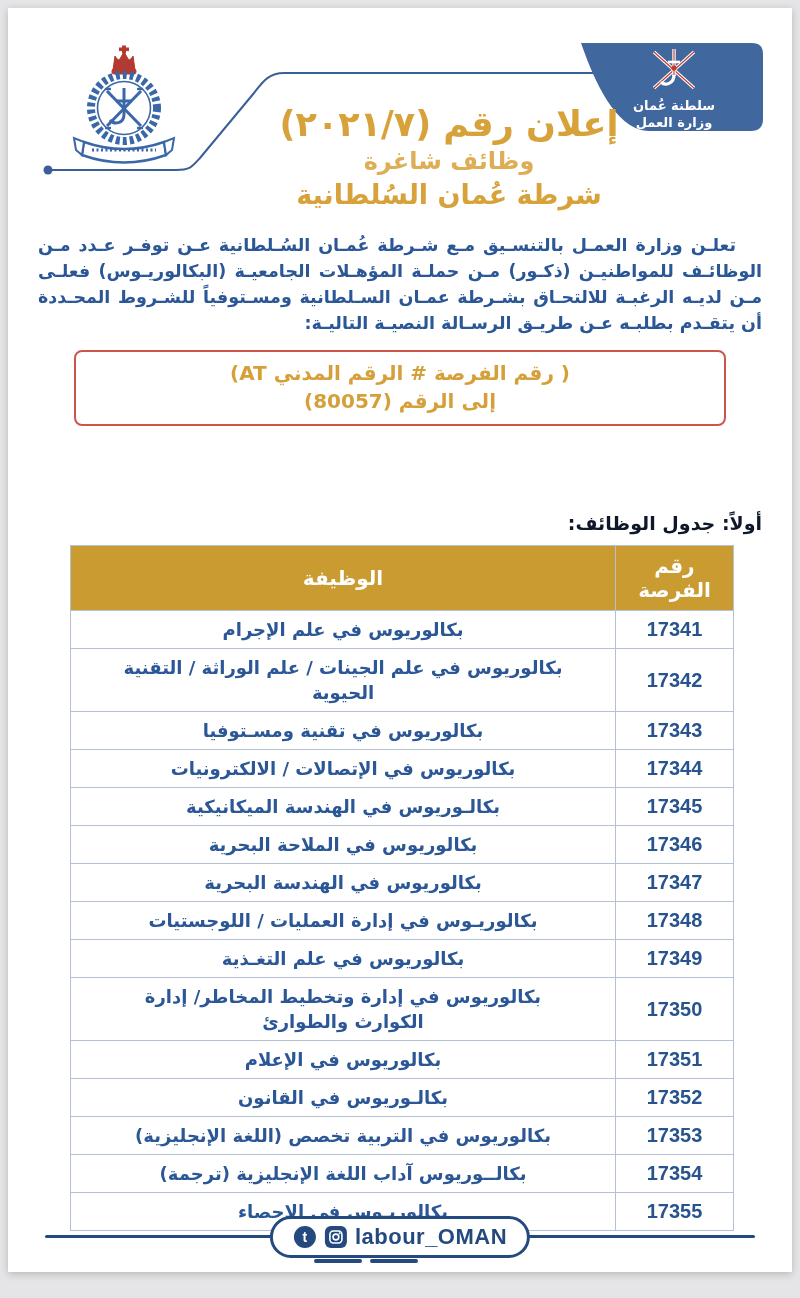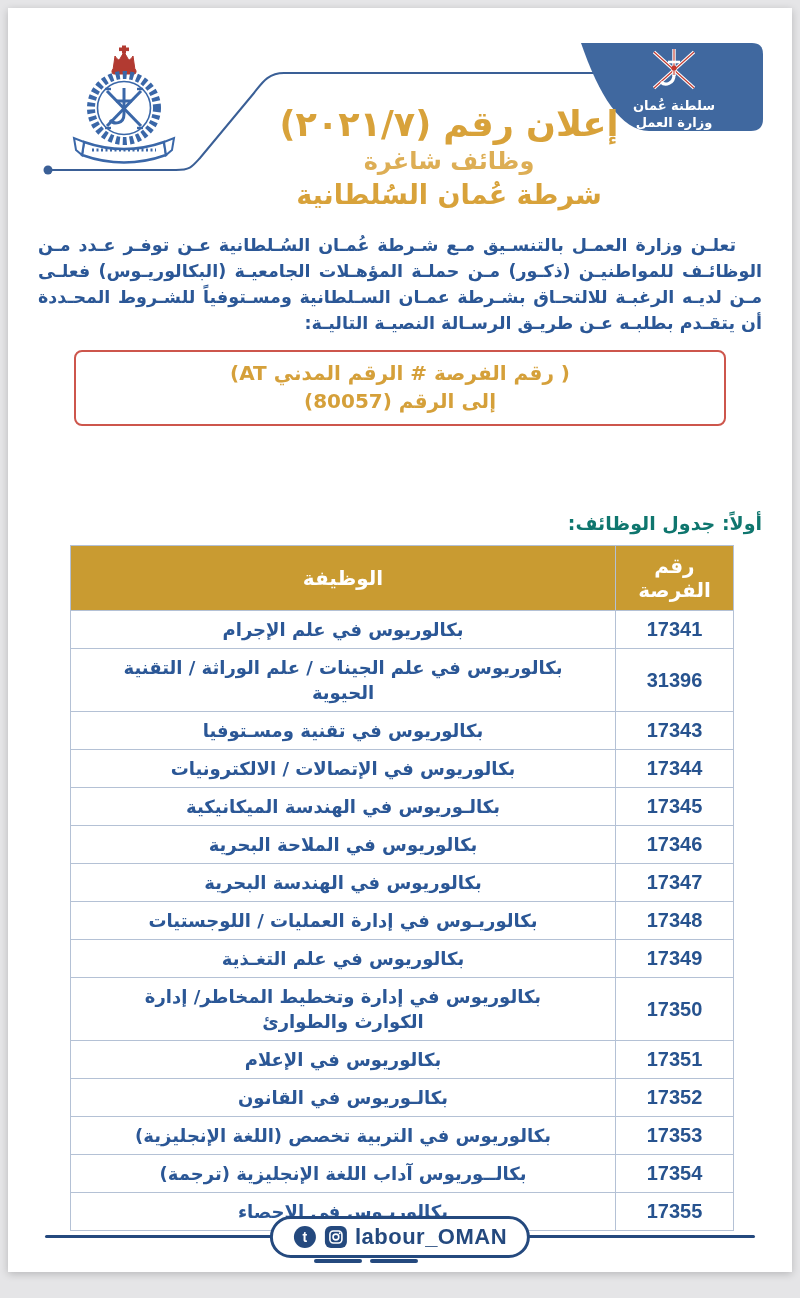--- a/index.html
+++ b/index.html
@@ -25,21 +25,21 @@
            color:#2b5796; font-size:17.5px; font-weight:700; line-height:26px;
            text-align:justify; text-indent:26px; }
   .sms-box { position:absolute; left:66px; top:342px; width:652px; border:2px solid #cd564c;
              border-radius:8px; padding:7px 10px 9px; text-align:center; direction:rtl; }
   .sms-line { color:#d5a03a; font-size:20px; font-weight:800; line-height:28px; }
   .date-note { position:absolute; left:30px; top:426px; width:724px; direction:rtl;
                color:#2b5796; font-size:17.5px; font-weight:700; line-height:27px; }
   .date-l1 { text-align:right; text-indent:26px; }
   .date-l2 { text-align:left; }
   .section-label { position:absolute; left:30px; top:504px; width:724px; direction:rtl;
-                   text-align:right; color:#0f766e; font-size:19px; font-weight:800; }
+                   text-align:right; color:#0f172a; font-size:19px; font-weight:800; }
 
   
   .jobs-table { position:absolute; left:62px; top:537px; width:664px; border-collapse:collapse;
                 direction:rtl; }
   .jobs-table th, .jobs-table td { border:1px solid #b4c1d5; }
   .jobs-table th { background:#c99b31; color:#ffffff; font-size:20px; font-weight:800; padding:8px 10px; }
   th.num-col, td.num-cell { width:118px; }
   td.num-cell { color:#27538f; font-size:20px; font-weight:800; text-align:center;
                 font-family:"Liberation Sans","DejaVu Sans",sans-serif; direction:ltr; }
   td.job-cell { color:#2b5796; font-size:18px; font-weight:700; text-align:center;
@@ -141,21 +141,21 @@
         <th class="num-col">رقم الفرصة</th>
         <th>الوظيفة</th>
       </tr>
     </thead>
     <tbody>
       <tr>
         <td class="num-cell">17341</td>
         <td class="job-cell">بكالوريوس في علم الإجرام</td>
       </tr>
     <tr>
-        <td class="num-cell">31396</td>
+        <td class="num-cell">17342</td>
         <td class="job-cell">بكالوريوس في علم الجينات / علم الوراثة / التقنية الحيوية</td>
       </tr>
         <tr>
         <td class="num-cell">17343</td>
         <td class="job-cell">بكالوريوس في تقنية ومسـتوفيا</td>
       </tr>
         <tr>
         <td class="num-cell">17344</td>
         <td class="job-cell">بكالوريوس في الإتصالات / الالكترونيات</td>
       </tr>

